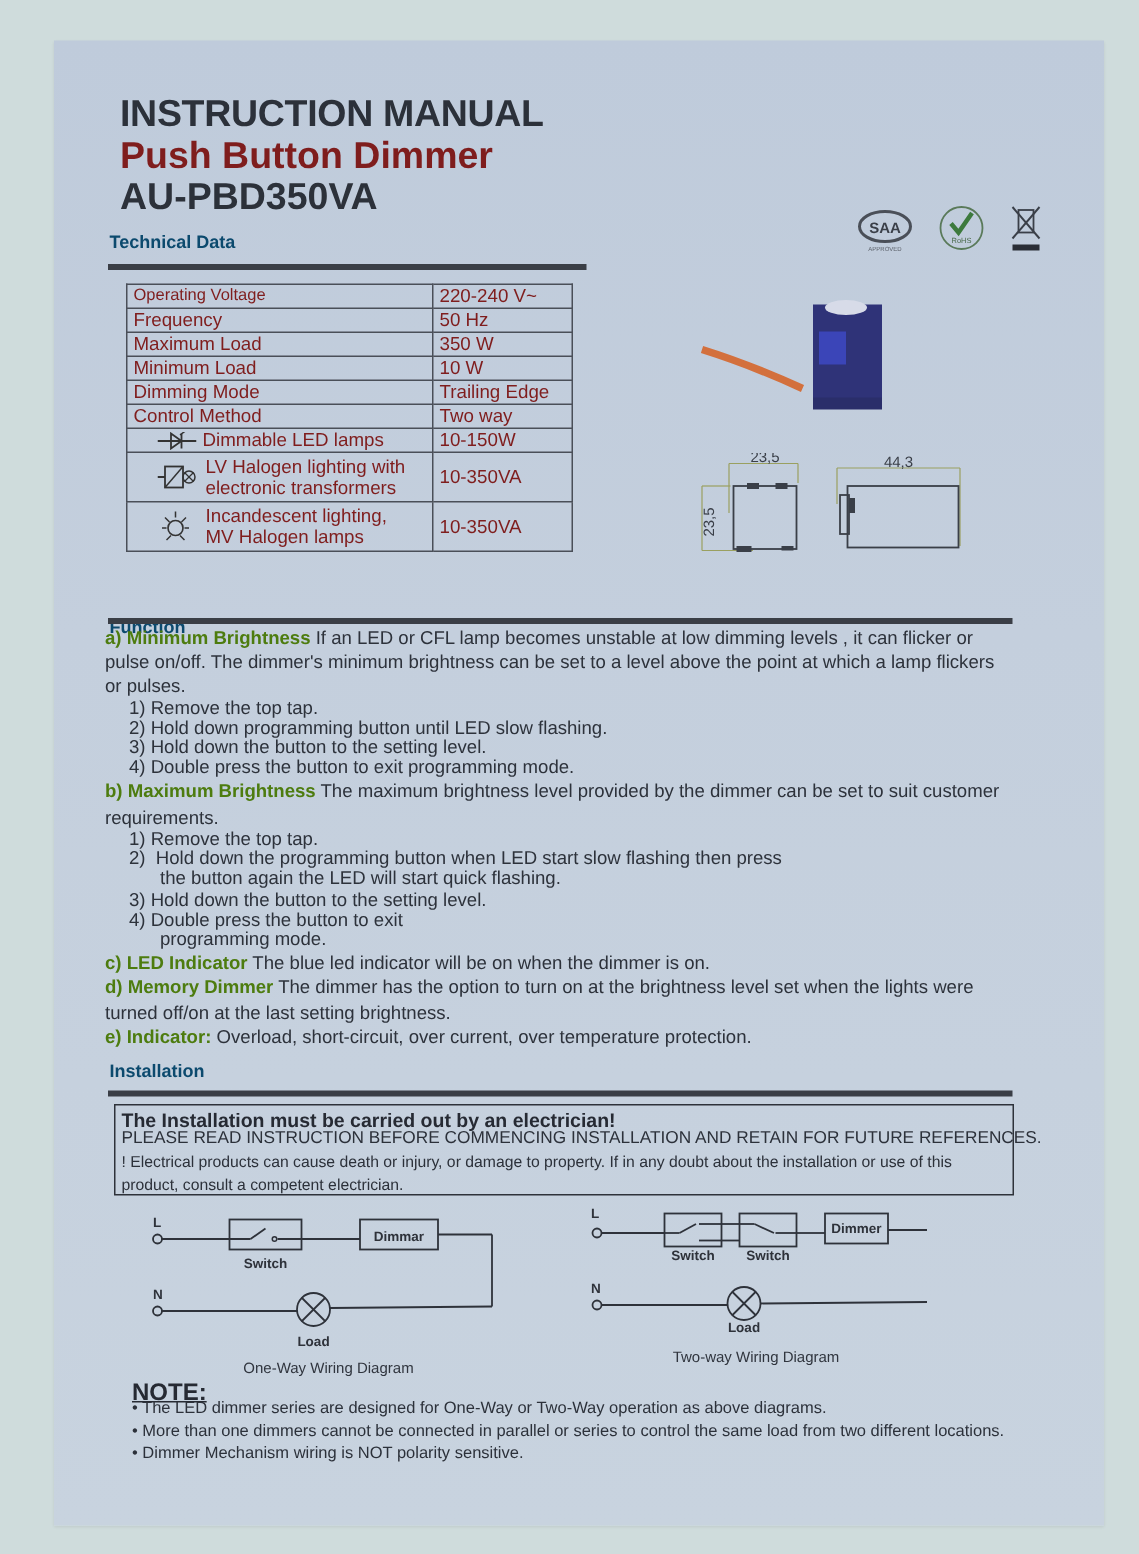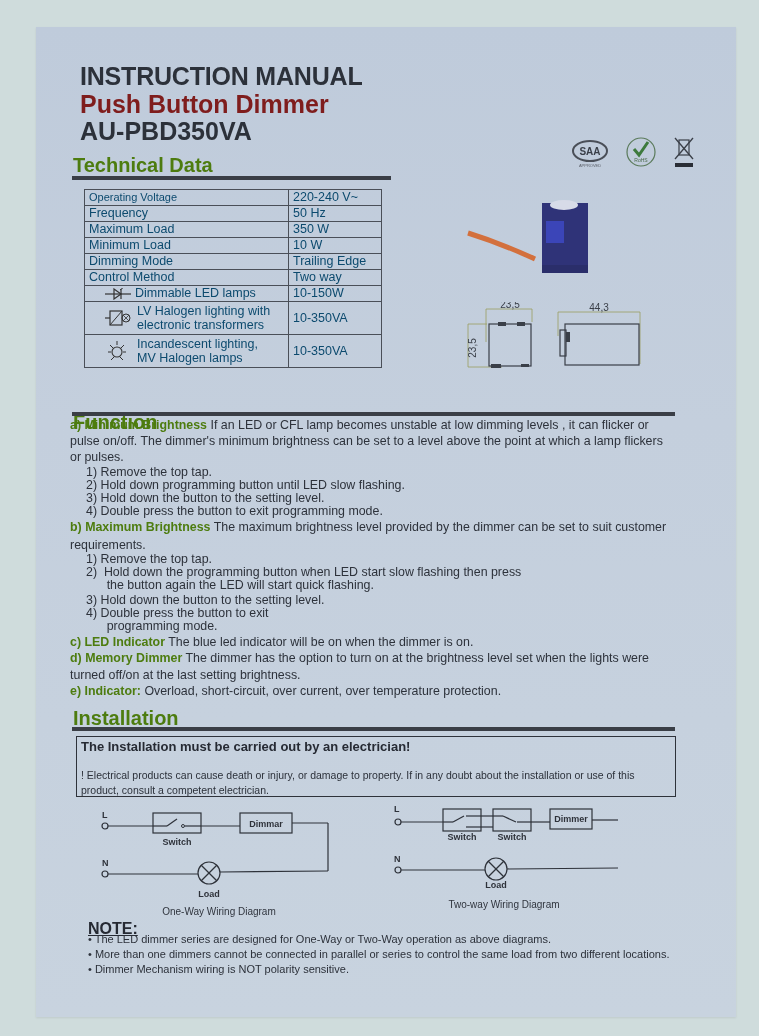--- a/index.html
+++ b/index.html
@@ -10,23 +10,23 @@
   }
   .paper {
     position:absolute; left:36px; top:27px; width:700px; height:990px;
     background:linear-gradient(180deg,#bfcbdb 0%,#c4cfdd 40%,#c8d3df 100%);
     box-shadow:0 1px 2px rgba(0,0,0,0.08);
   }
   .abs { position:absolute; }
   .title1 { left:80px; top:62px; font-size:25px; font-weight:bold; letter-spacing:-0.2px; color:#2c313a; }
   .title2 { left:80px; top:90px; font-size:25px; font-weight:bold; color:#7f1d1d; }
   .title3 { left:80px; top:117px; font-size:25px; font-weight:bold; color:#2c313a; }
-  .sec-head { font-size:20px; font-weight:bold; color:#4d7c0f; }
+  .sec-head { font-size:12px; font-weight:bold; color:#0c4a6e; }
   .rule { position:absolute; height:4px; background:#3a3e46; }
-  table.tech { position:absolute; left:84px; top:189px; width:298px; border-collapse:collapse; font-size:12.5px; color:#0c4a6e; }
+  table.tech { position:absolute; left:84px; top:189px; width:298px; border-collapse:collapse; font-size:12.5px; color:#7f1d1d; }
   table.tech td { border:1px solid #4a4f58; padding:0 4px; height:15px; line-height:15px; }
   table.tech td.val { width:84px; }
   table.tech tr.tall td { height:32px; line-height:14px; }
   table.tech td.lbl-ico { padding-left:20px; }
   .ico-inline { display:inline-block; vertical-align:middle; margin-right:4px; }
   .fn { position:absolute; left:70px; font-size:12.4px; color:#2d323b; line-height:15px; width:620px; }
   .fn b { color:#4d7c0f; }
   .step { position:absolute; left:86px; font-size:12.4px; color:#2d323b; line-height:13px; }
   .warnbox { position:absolute; left:76px; top:736px; width:598px; height:59px; border:1px solid #2e323a; }
   .warn1 { position:absolute; left:4px; top:2px; font-size:13px; font-weight:bold; color:#262a33; }
@@ -204,20 +204,21 @@
 <div class="fn" style="top:635px"><b>c) LED Indicator</b> <span>The blue led indicator will be on when the dimmer is on.</span></div>
 <div class="fn" style="top:651px"><b>d) Memory Dimmer</b> <span>The dimmer has the option to turn on at the brightness level set when the lights were</span></div>
 <div class="fn" style="top:668px">turned off/on at the last setting brightness.</div>
 <div class="fn" style="top:684px"><b>e) Indicator:</b> <span>Overload, short-circuit, over current, over temperature protection.</span></div>
 
 <div class="abs sec-head" style="left:73px;top:707px">Installation</div>
 <div class="rule" style="left:72px;top:727px;width:603px"></div>
 
 <div class="warnbox">
   <div class="warn1">The Installation must be carried out by an electrician!</div>
+  <div class="warn2">PLEASE READ INSTRUCTION BEFORE COMMENCING INSTALLATION AND RETAIN FOR FUTURE REFERENCES.</div>
   <div class="warn3">! Electrical products can cause death or injury, or damage to property. If in any doubt about the installation or use of this product, consult a competent electrician.</div>
 </div>
 
 <svg class="abs" style="left:95px;top:808px" width="250" height="110">
   <text x="7" y="10" font-size="9" font-weight="bold" font-family="Liberation Sans, sans-serif" fill="#2e323a">L</text>
   <circle cx="10" cy="18" r="3" fill="none" stroke="#2e323a" stroke-width="1.2"></circle>
   <line x1="13" y1="18" x2="58" y2="18" stroke="#2e323a" stroke-width="1.2"></line>
   <rect x="58" y="5" width="48" height="20" fill="none" stroke="#2e323a" stroke-width="1.2"></rect>
   <line x1="58" y1="18" x2="72" y2="18" stroke="#2e323a" stroke-width="1.2"></line>
   <line x1="72" y1="18" x2="82" y2="11" stroke="#2e323a" stroke-width="1.2"></line>

